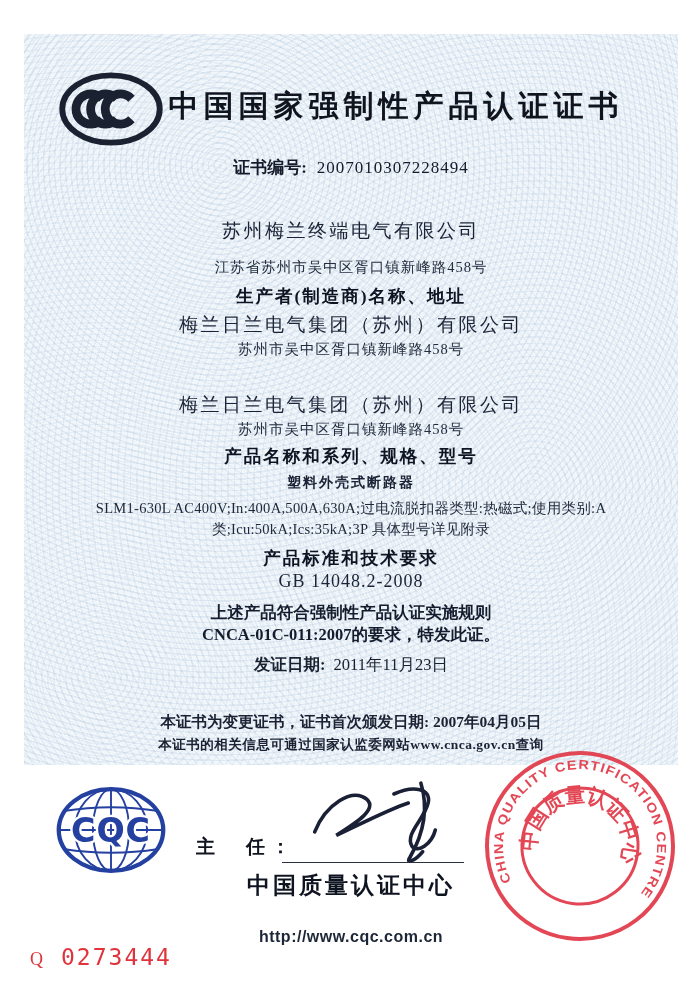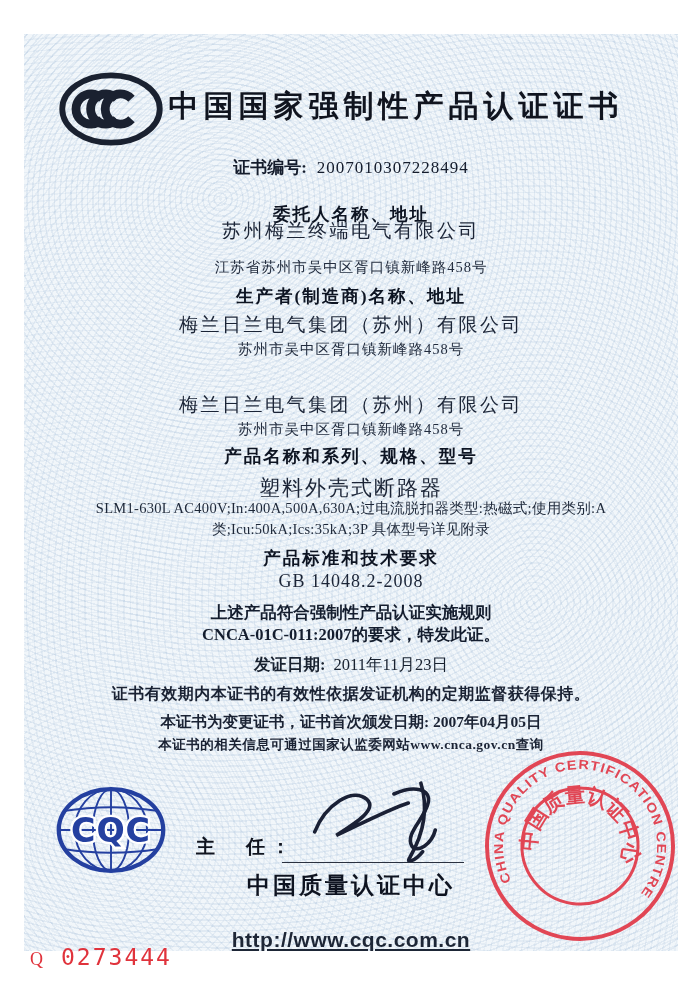--- a/index.html
+++ b/index.html
@@ -2,21 +2,21 @@
 <html><head>
 <meta charset="utf-8">
 <style>
   * { margin:0; padding:0; box-sizing:border-box; }
   html,body { width:700px; height:994px; }
   body { font-family:"Liberation Serif","DejaVu Serif",serif; color:#1a2233; }
 
   .page { position:relative; width:700px; height:994px; background:#ffffff; overflow:hidden; }
 
   .paper {
-    position:absolute; left:24px; top:34px; width:654px; height:917px;
+    position:absolute; left:24px; top:34px; width:654px; height:731px;
     background-color:#f1f6fa;
     background-image:
       repeating-radial-gradient(circle at 30% 18%, rgba(138,170,205,0.16) 0 1.5px, rgba(255,255,255,0) 1.5px 5.5px),
       repeating-radial-gradient(circle at 78% 62%, rgba(138,170,205,0.13) 0 1.5px, rgba(255,255,255,0) 1.5px 6.5px),
       repeating-radial-gradient(circle at 12% 88%, rgba(138,170,205,0.11) 0 1.5px, rgba(255,255,255,0) 1.5px 6px);
   }
 
   .abs { position:absolute; left:0; right:0; text-align:center; }
 
   .ccc-logo { position:absolute; left:33px; top:36px; width:108px; height:78px; }
@@ -29,21 +29,21 @@
   .cert-no .num { letter-spacing:1px; }
 
   .sec-h   { font-size:17.5px; font-weight:700; letter-spacing:2px; color:#0d1422; }
   .sec-nm  { font-size:19px; letter-spacing:2.5px; color:#1b2436; }
   .sec-ad  { font-size:14.5px; letter-spacing:1px; color:#222c3e; }
 
   .h-applicant    { top:168px; }  .nm-applicant   { top:184px; }  .ad-applicant   { top:224px; }
   .h-manufacturer { top:250px; }  .nm-manufacturer{ top:278px; }  .ad-manufacturer{ top:306px; }
   .h-factory      { top:330px; }  .nm-factory     { top:358px; }  .ad-factory     { top:386px; }
   .h-product      { top:410px; }
-  .nm-product     { top:440px; font-size:21px; letter-spacing:2px; }
+  .nm-product     { top:440px; font-size:14px; letter-spacing:2px;font-weight:bold; }
   .spec           { top:464px; left:26px; right:26px; font-size:14.5px; line-height:1.45;
                     color:#1d2738; letter-spacing:0.3px; }
   .h-standard     { top:512px; }
   .standard-val   { top:537px; font-size:18px; letter-spacing:1px; }
 
   .statement      { top:568px; font-size:16.5px; font-weight:600; line-height:1.35; color:#141d2e; }
 
   .dates-row { position:absolute; top:620px; left:0; right:0; display:flex;
                justify-content:center; gap:66px; font-size:16.5px; color:#18212f;text-align:center; }
   .dates-row .dlbl { font-weight:700; margin-right:8px; }
@@ -57,21 +57,21 @@
   .director { position:absolute; left:172px; top:800px; font-size:19px; font-weight:700;
               letter-spacing:6px; color:#10141f; }
   .signature { position:absolute; left:262px; top:742px; width:178px; height:90px; }
   .sig-line  { position:absolute; left:258px; top:828px; width:182px; height:0;
                border-top:1.5px solid #2a3140; }
   .org-name { top:836px; font-size:23px; font-weight:700; letter-spacing:3px; color:#0e1320; }
 
   .address  { top:872px; font-family:"Liberation Sans","DejaVu Sans",sans-serif;
               font-size:13.5px; color:#26303f; letter-spacing:0.5px; }
   .website  { top:894px; font-family:"Liberation Sans","DejaVu Sans",sans-serif;
-              font-size:21px; font-weight:700; color:#1d2636; letter-spacing:0.5px;text-decoration:underline; }
+              font-size:16px; font-weight:700; color:#1d2636; letter-spacing:0.5px; }
 
   .stamp { position:absolute; left:456px; top:712px; width:200px; height:200px;
            transform:rotate(8deg); opacity:0.93; }
 
   .serial { position:absolute; left:30px; top:944px; color:#e0333c; }
   .serial .q   { font-size:18px; font-family:"Liberation Serif",serif; margin-right:18px; }
   .serial .num { font-size:23px; font-family:"DejaVu Sans Mono",monospace; letter-spacing:2px; }
 </style>
 </head>
 <body>
@@ -87,21 +87,20 @@
         <path d="M 76,29.5 A 15.5,15.5 0 1 0 76,50.5" fill="none" stroke="#1a2130" stroke-width="9"></path>
       </svg>
     </div>
 
     <div class="title">中国国家强制性产品认证证书</div>
 
     <div class="abs cert-no">
       <span class="lbl">证书编号:</span><span class="num">2007010307228494</span>
     </div>
 
-    <div class="abs sec-h h-applicant">委托人名称、地址</div>
     <div class="abs sec-nm nm-applicant">苏州梅兰终端电气有限公司</div>
     <div class="abs sec-ad ad-applicant">江苏省苏州市吴中区胥口镇新峰路458号</div>
 
     <div class="abs sec-h h-manufacturer">生产者(制造商)名称、地址</div>
     <div class="abs sec-nm nm-manufacturer">梅兰日兰电气集团（苏州）有限公司</div>
     <div class="abs sec-ad ad-manufacturer">苏州市吴中区胥口镇新峰路458号</div>
 
     <div class="abs sec-nm nm-factory">梅兰日兰电气集团（苏州）有限公司</div>
     <div class="abs sec-ad ad-factory">苏州市吴中区胥口镇新峰路458号</div>
 
@@ -116,21 +115,20 @@
       <div>上述产品符合强制性产品认证实施规则</div>
       <div>CNCA-01C-011:2007的要求，特发此证。</div>
     </div>
 
     <div class="dates-row">
       <span>
         <span class="dlbl">发证日期:</span><span>2011年11月23日</span>
       </span>
     </div>
 
-    <div class="abs validity">证书有效期内本证书的有效性依据发证机构的定期监督获得保持。</div>
     <div class="abs change">本证书为变更证书，证书首次颁发日期: 2007年04月05日</div>
     <div class="abs query">本证书的相关信息可通过国家认监委网站www.cnca.gov.cn查询</div>
 
     <div class="cqc-logo">
       <svg viewBox="0 0 120 96" width="114" height="96">
         <g stroke="#2440a0" fill="none">
           <ellipse cx="60" cy="48" rx="55" ry="43" stroke-width="4.5"></ellipse>
           <ellipse cx="60" cy="48" rx="38" ry="43" stroke-width="2"></ellipse>
           <ellipse cx="60" cy="48" rx="19" ry="43" stroke-width="2"></ellipse>
           <line x1="60" y1="5" x2="60" y2="91" stroke-width="2"></line>

